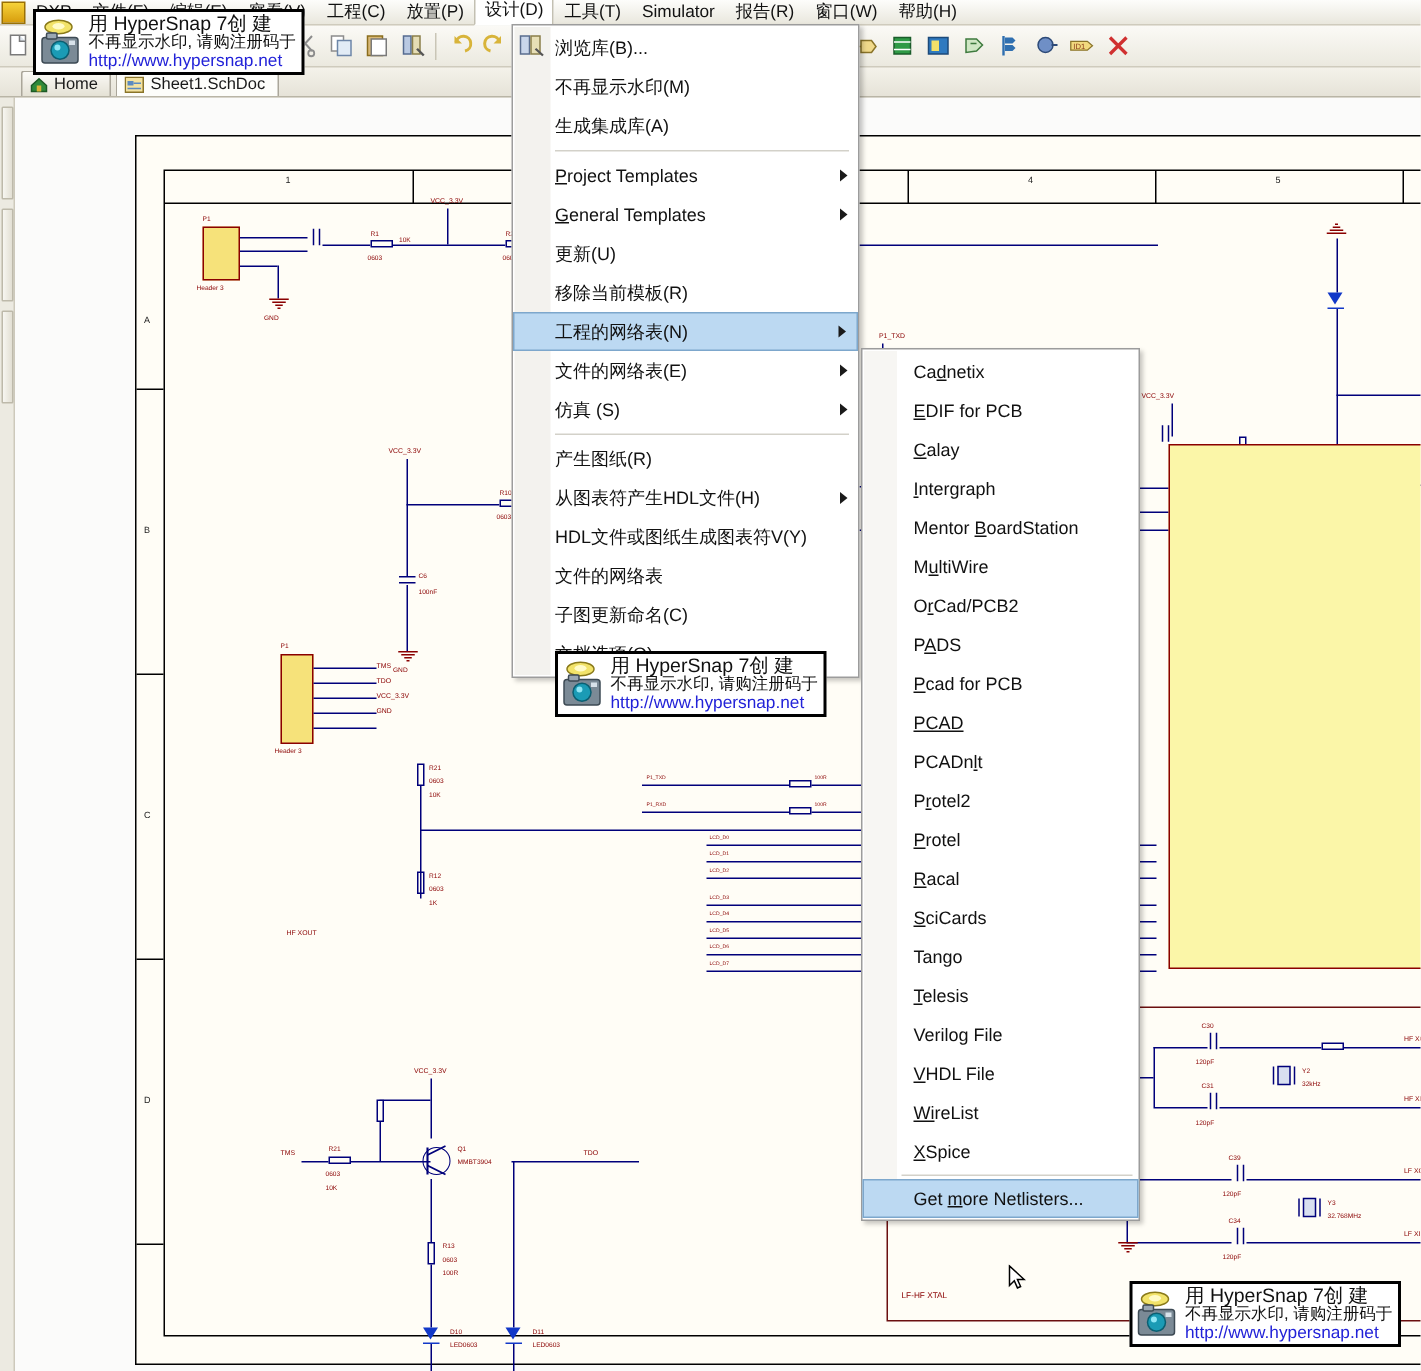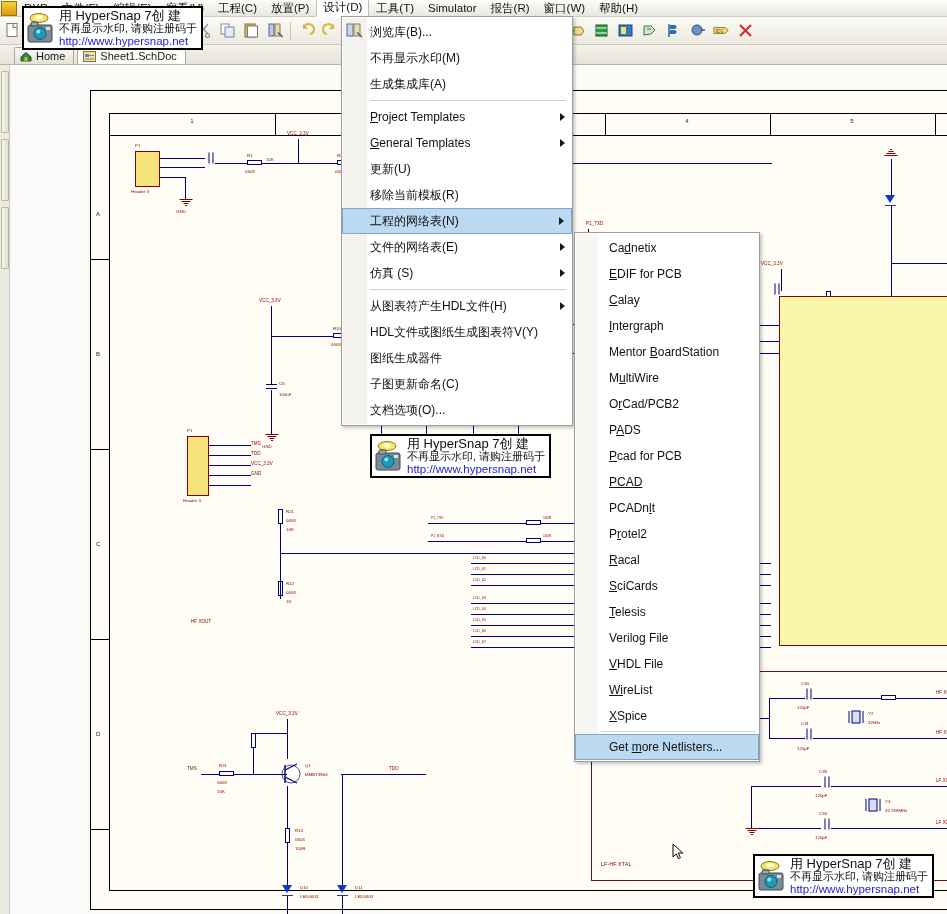--- a/index.html
+++ b/index.html
@@ -862,28 +862,31 @@
     <span class="sub-arrow"></span>
   </div>
   <div class="mrow">
     <span class="mlabel">仿真 (S)</span>
     <span class="sub-arrow"></span>
   </div>
 
   <div class="msep"></div>
 
   <div class="mrow">
+    <span class="mlabel">产生图纸(R)</span>
+  </div>
+  <div class="mrow">
     <span class="mlabel">从图表符产生HDL文件(H)</span>
     <span class="sub-arrow"></span>
   </div>
   <div class="mrow">
     <span class="mlabel">HDL文件或图纸生成图表符V(Y)</span>
   </div>
   <div class="mrow">
-    <span class="mlabel">图纸生成器件</span>
+    <span class="mlabel">文件的网络表</span>
   </div>
   <div class="mrow">
     <span class="mlabel">子图更新命名(C)</span>
   </div>
   <div class="mrow">
     <span class="mlabel">文档选项(O)...</span>
   </div>
 </div>
 
 <div id="netlist-submenu">
@@ -918,24 +921,30 @@
   <div class="srow">
       <span><span class="u">PCAD</span></span>
     </div>
   <div class="srow">
       <span>PCADn<span class="u">l</span>t</span>
     </div>
   <div class="srow">
       <span>P<span class="u">r</span>otel2</span>
     </div>
   <div class="srow">
+      <span><span class="u">P</span>rotel</span>
+    </div>
+  <div class="srow">
       <span><span class="u">R</span>acal</span>
     </div>
   <div class="srow">
       <span><span class="u">S</span>ciCards</span>
+    </div>
+  <div class="srow">
+      <span>Tan<span class="u">g</span>o</span>
     </div>
   <div class="srow">
       <span><span class="u">T</span>elesis</span>
     </div>
   <div class="srow">
       <span>Verilo<span class="u">g</span> File</span>
     </div>
   <div class="srow">
       <span><span class="u">V</span>HDL File</span>
     </div>

